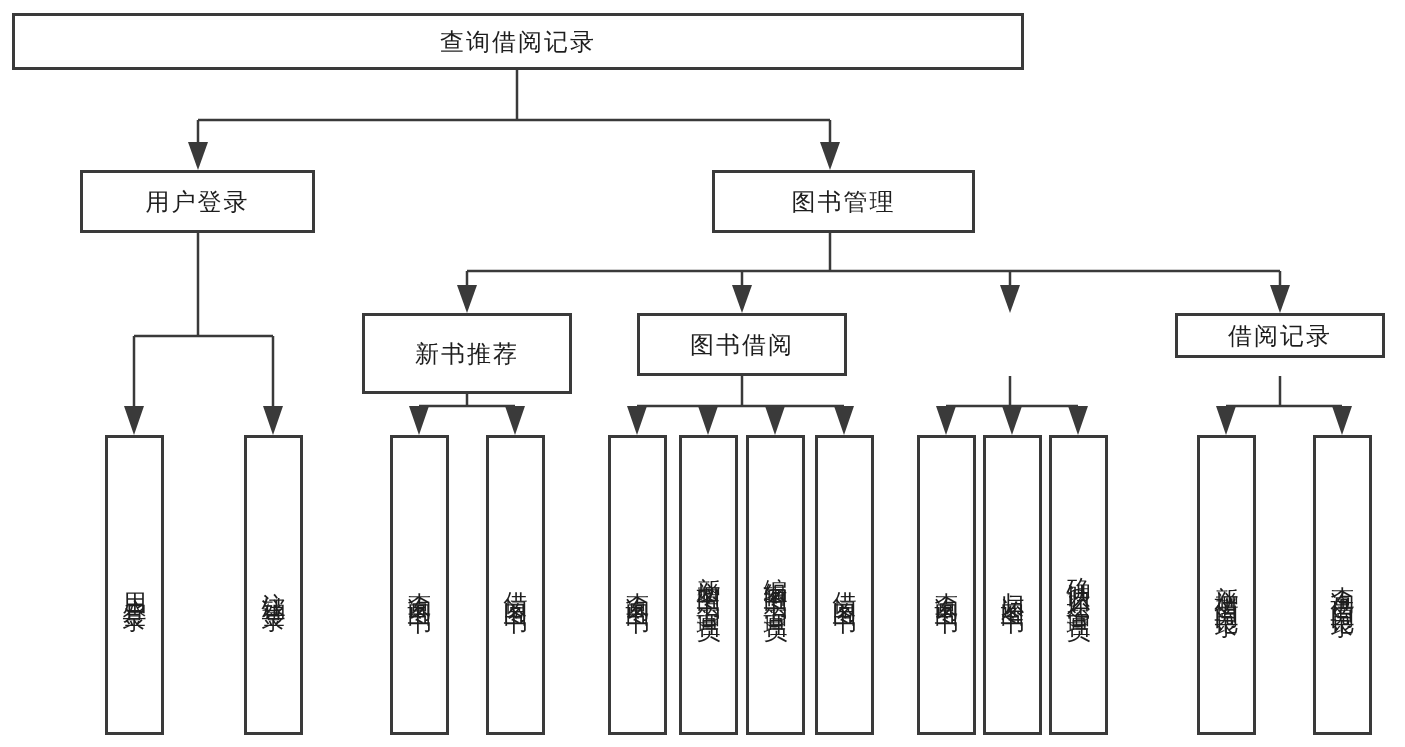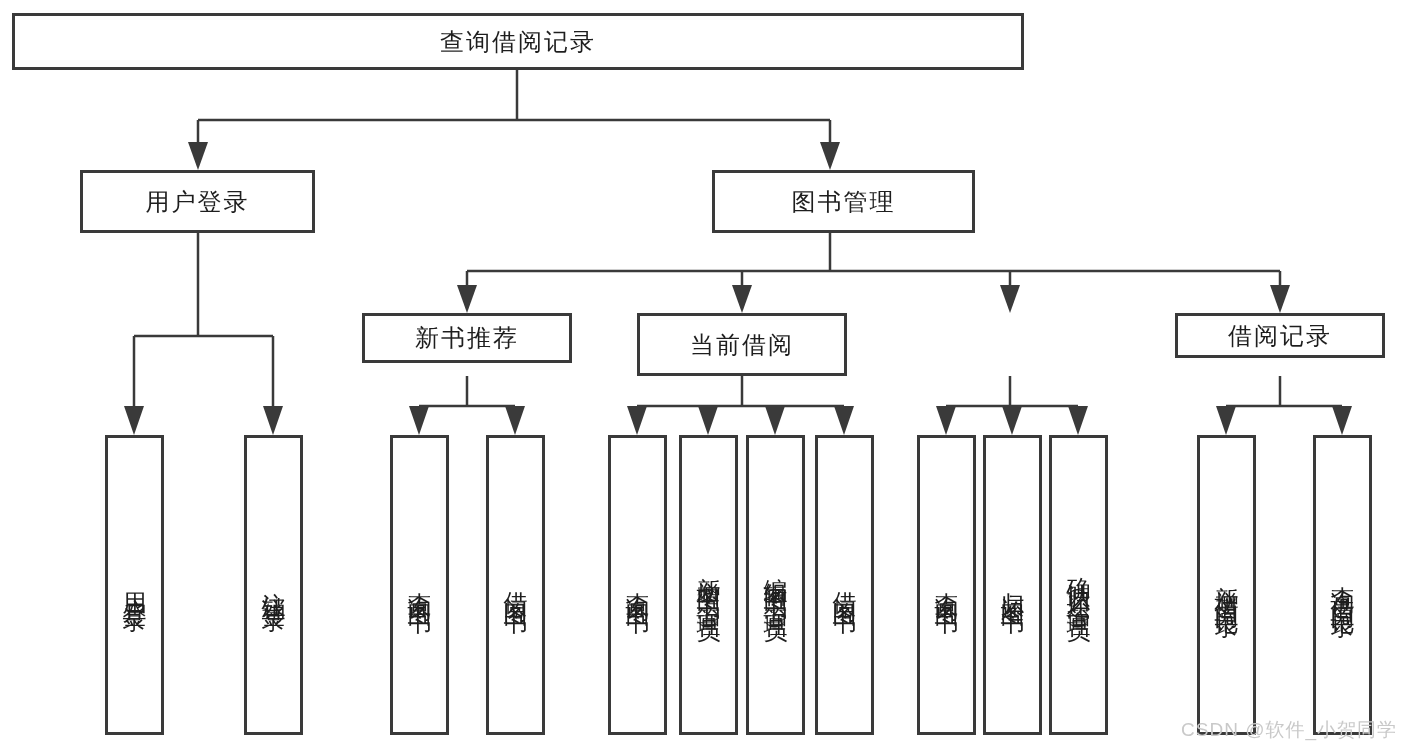--- a/index.html
+++ b/index.html
@@ -133,25 +133,25 @@
     <span>查询借阅记录</span>
   </div>
 
   <div class="box h-box" style="left:80px; top:170px; width:235px; height:63px">
     <span>用户登录</span>
   </div>
   <div class="box h-box" style="left:712px; top:170px; width:263px; height:63px">
     <span>图书管理</span>
   </div>
 
-  <div class="box h-box" style="left:362px; top:313px; width:210px; height:50px">
+  <div class="box h-box" style="left:362px; top:313px; width:210px; height:81px">
     <span>新书推荐</span>
   </div>
   <div class="box h-box" style="left:637px; top:313px; width:210px; height:63px">
-    <span>当前借阅</span>
+    <span>图书借阅</span>
   </div>
   <div class="box h-box" style="left:1175px; top:313px; width:210px; height:45px">
     <span>借阅记录</span>
   </div>
 
   <div class="box v-box" style="left:105px; top:435px; width:59px; height:300px">
     <span>用户登录</span>
   </div>
   <div class="box v-box" style="left:244px; top:435px; width:59px; height:300px">
     <span>注销登录</span>
@@ -187,15 +187,14 @@
     <span>确认归还（管理员）</span>
   </div>
 
   <div class="box v-box" style="left:1197px; top:435px; width:59px; height:300px">
     <span>新增借阅记录</span>
   </div>
   <div class="box v-box" style="left:1313px; top:435px; width:59px; height:300px">
     <span>查询借阅记录</span>
   </div>
 
-  <div class="watermark">CSDN @软件_小贺同学</div>
 
 </div>
 
 </body></html>

